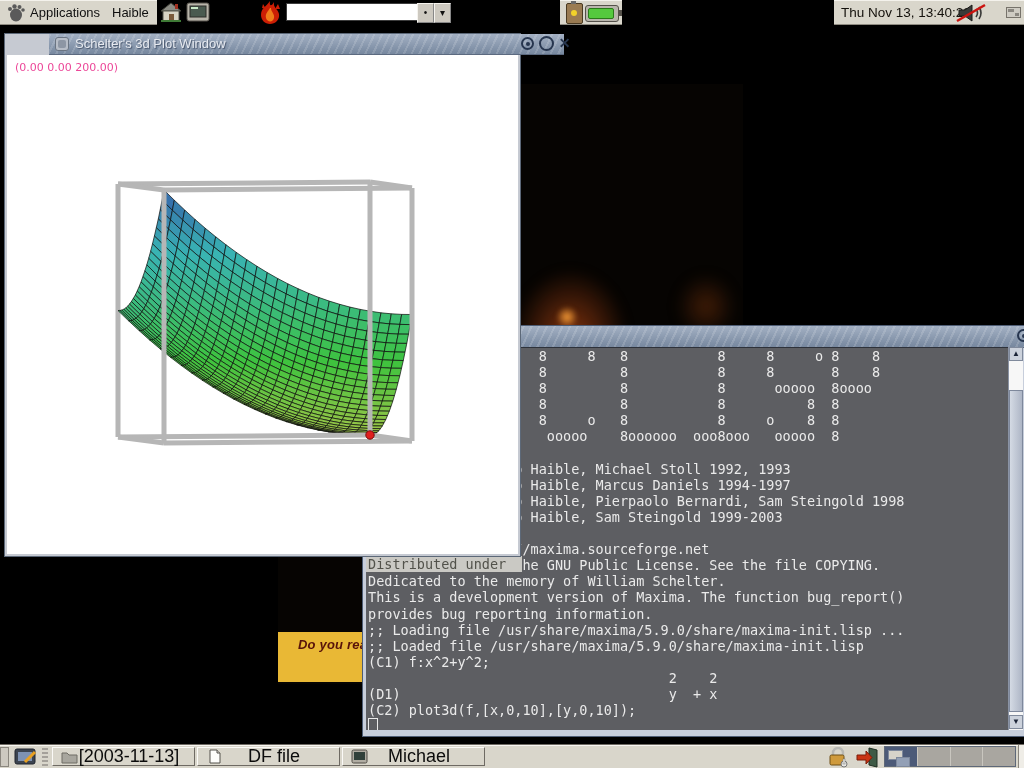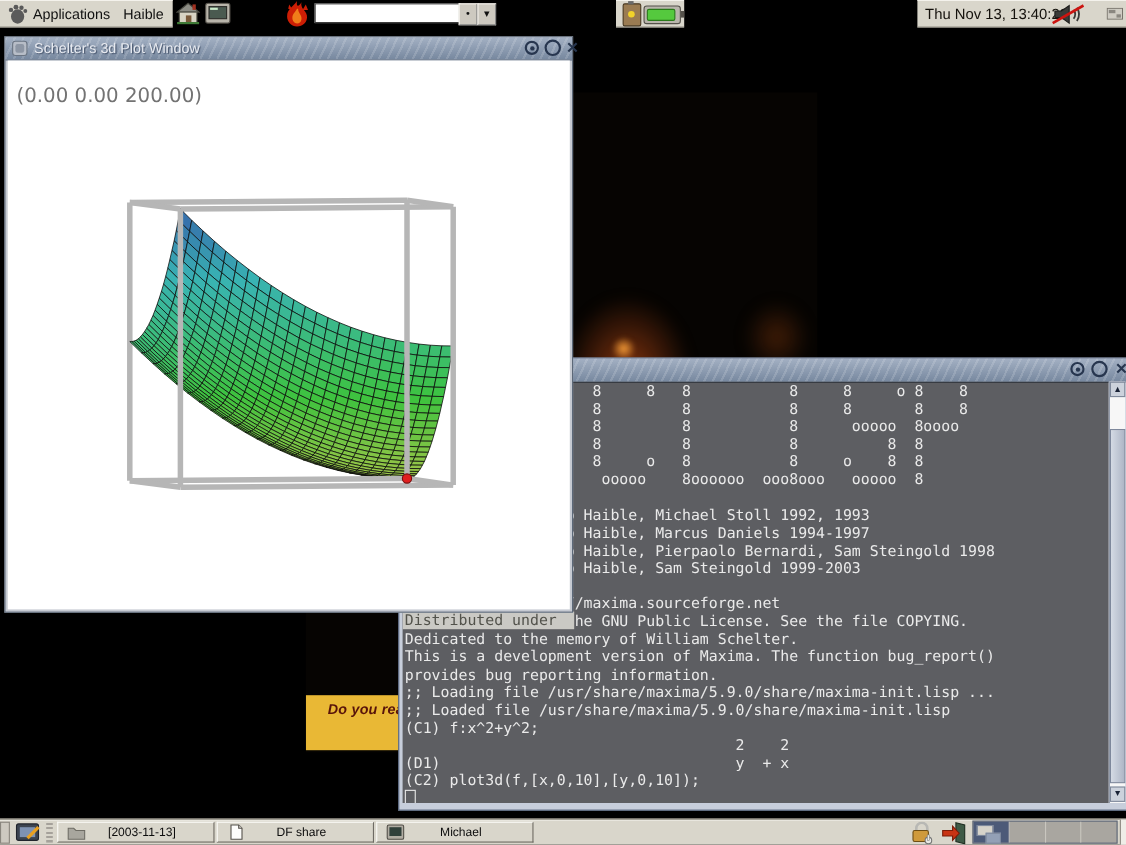--- a/index.html
+++ b/index.html
@@ -33,35 +33,35 @@
   #yellow-band{position:absolute;left:0;top:548px;width:465px;height:50px;background:#e9b835;}
   #poster-headline{position:absolute;left:20px;top:5px;font-size:13px;font-weight:bold;font-style:italic;
                    color:#58130a;white-space:nowrap;letter-spacing:.2px;}
   #poster-org{position:absolute;left:142px;top:30px;font-size:7.5px;font-weight:bold;color:#9c1c12;letter-spacing:1.8px;}
   .poster-caption{position:absolute;font-size:10px;color:#d9cfbc;font-family:"DejaVu Sans",sans-serif;}
 
   
   .titlebar{position:absolute;background:
       repeating-linear-gradient(115deg, rgba(255,255,255,.14) 0 2px, rgba(255,255,255,0) 2px 7px),
       linear-gradient(#a3b0c3,#77889f);
-      border-bottom:1px solid #5c6a80;}
+      border-bottom:1px solid #5c6a80;margin-left:44px;}
   .wbtn{position:absolute;top:3px;width:13px;height:13px;border:2px solid #27364f;border-radius:50%;box-sizing:border-box;}
   .wbtn.min:before{content:"";position:absolute;left:2.5px;top:2.5px;width:4px;height:4px;border-radius:50%;background:#27364f;}
   .wbtn.close{border:none;color:#27364f;font-size:14px;font-weight:bold;line-height:13px;text-align:center;}
   .win-icon{position:absolute;left:6px;top:3px;width:14px;height:14px;background:#b7bdc7;
             border:1px solid #6a7482;border-radius:3px;box-sizing:border-box;}
   .win-icon:before{content:"";position:absolute;left:2px;top:2px;right:2px;bottom:2px;background:#8d96a4;border-radius:2px;}
   .win-title{position:absolute;left:26px;top:0;line-height:20px;font-size:13px;color:#e7eaf0;
              text-shadow:1px 1px 1px #45536a;white-space:nowrap;}
 
   #plot-window{left:4px;top:33px;width:517px;height:524px;background:#c6cad2;
                border:1px solid #5c6878;box-sizing:border-box;z-index:20;}
   #plot-titlebar{left:0;top:0;width:515px;height:20px;}
   #plot-content{position:absolute;left:2px;top:21px;width:511px;height:499px;background:#ffffff;overflow:hidden;}
-  #plot-label{position:absolute;left:8px;top:22px;font-size:18px;color:#737373;font-family:"DejaVu Sans",sans-serif;}
+  #plot-label{position:absolute;left:8px;top:6px;font-size:11px;color:#ec4899;font-family:"DejaVu Sans",sans-serif;}
 
   #terminal-window{left:362px;top:325px;width:664px;height:412px;background:#c7cedb;
                    border:1px solid #4e5d75;box-sizing:border-box;z-index:10;}
   #term-titlebar{left:0;top:0;width:662px;height:21px;}
   #term-content{position:absolute;left:3px;top:21px;width:642px;height:383px;
                 background:rgba(10,8,4,0.56);overflow:hidden;}
   #terminal-text{margin:0;position:absolute;left:2px;top:1px;
                  font-family:"DejaVu Sans Mono",monospace;font-size:13.5px;line-height:16.1px;
                  color:#eaeaea;white-space:pre;}
   #term-cursor{position:absolute;left:2px;top:371px;width:8px;height:14px;border:1px solid #eaeaea;}
@@ -73,21 +73,21 @@
   .sb-btn{position:absolute;left:0;width:14px;height:14px;background:#ccd2dc;border:1px solid #808a9c;
           box-sizing:border-box;font-size:8px;line-height:12px;text-align:center;color:#1a2336;}
   #sb-thumb{position:absolute;left:0;top:43px;width:14px;height:322px;
             background:linear-gradient(90deg,#d4dae4,#aeb6c6);border:1px solid #7e889c;box-sizing:border-box;}
 
   
   #taskbar{left:0;top:744px;width:1024px;height:24px;background:#d9d6cb;z-index:40;
            border-top:1px solid #6e6a63;box-shadow:inset 0 1px 0 #f8f6f1;}
   .task-btn{position:absolute;top:2px;height:19px;background:#d9d6cb;border:1px solid #6e6a63;
             border-top-color:#fbfaf7;border-left-color:#fbfaf7;box-sizing:border-box;
-            display:flex;align-items:center;font-size:11px;color:#0c0c0c;}
+            display:flex;align-items:center;font-size:18px;color:#0c0c0c;}
   .task-btn .ticon{margin-left:8px;margin-right:0;width:17px;height:15px;flex:none;}
   .task-btn .tlabel{flex:1;text-align:center;margin-right:14px;}
   #tb-hide{position:absolute;left:0;top:2px;width:9px;height:20px;background:#cdc9c0;border:1px solid #8a867e;box-sizing:border-box;}
   #tb-sep{position:absolute;left:42px;top:3px;width:8px;height:18px;
           background:repeating-linear-gradient(#a5a19a 0 2px,#d9d6cb 2px 4px);width:6px;}
   #pager{position:absolute;left:884px;top:1px;width:132px;height:21px;border:1px solid #5e6878;
          background:#a9a6a0;box-sizing:border-box;display:flex;}
   .ws{flex:1;border-right:1px solid #c9c6bf;position:relative;}
   .ws:last-child{border-right:none;}
   .ws.active{background:#4c5a78;}
@@ -830,21 +830,21 @@
     <svg class="ticon" viewBox="0 0 17 15">
       <path d="M1 4 L6 4 L8 6 L16 6 L16 14 L1 14 Z" fill="#a8a69e" stroke="#6e6c64"></path>
     </svg>
     <span class="tlabel">[2003-11-13]</span>
   </div>
   <div class="task-btn" style="left:197px;width:143px;">
     <svg class="ticon" viewBox="0 0 17 15">
       <path d="M4 1 L11 1 L14 4 L14 14 L4 14 Z" fill="#fdfdfb" stroke="#55524c"></path>
       <path d="M11 1 L11 4 L14 4" fill="#d8d6d0" stroke="#55524c"></path>
     </svg>
-    <span class="tlabel">DF share</span>
+    <span class="tlabel">DF file</span>
   </div>
   <div class="task-btn" style="left:342px;width:143px;">
     <svg class="ticon" viewBox="0 0 17 15">
       <rect x="1" y="1" width="15" height="13" rx="1.5" fill="#b0aca2" stroke="#504d46"></rect>
       <rect x="3" y="3" width="11" height="8" fill="#30403a"></rect>
     </svg>
     <span class="tlabel">Michael</span>
   </div>
 
   <svg class="abs icon-btn" style="left:826px;top:2px;" width="24" height="21" viewBox="0 0 24 21">

